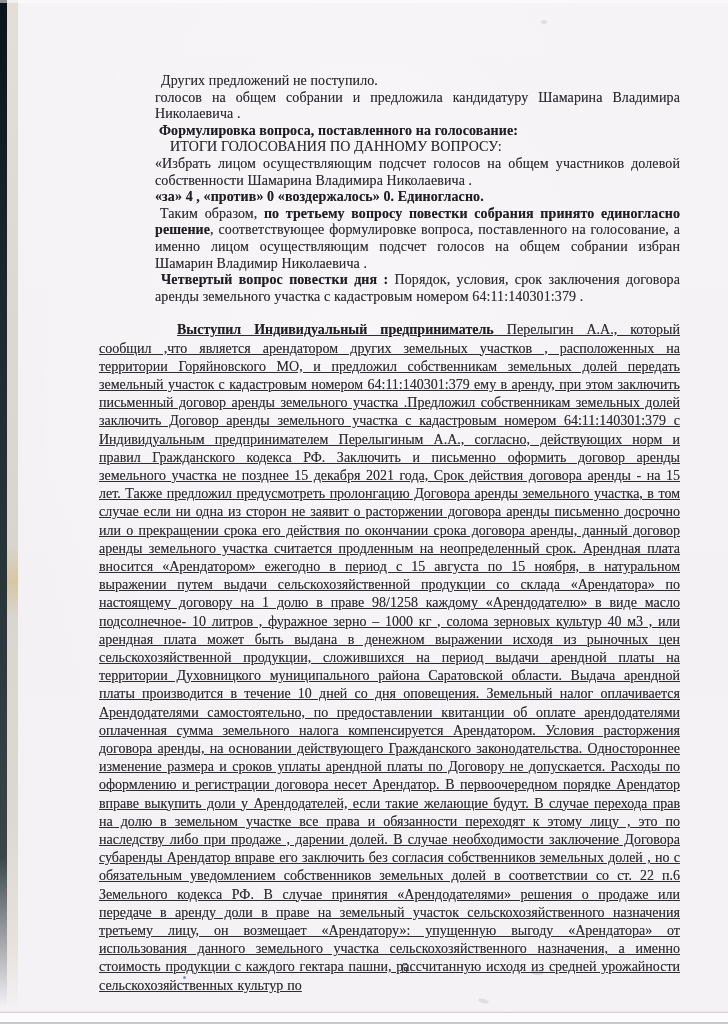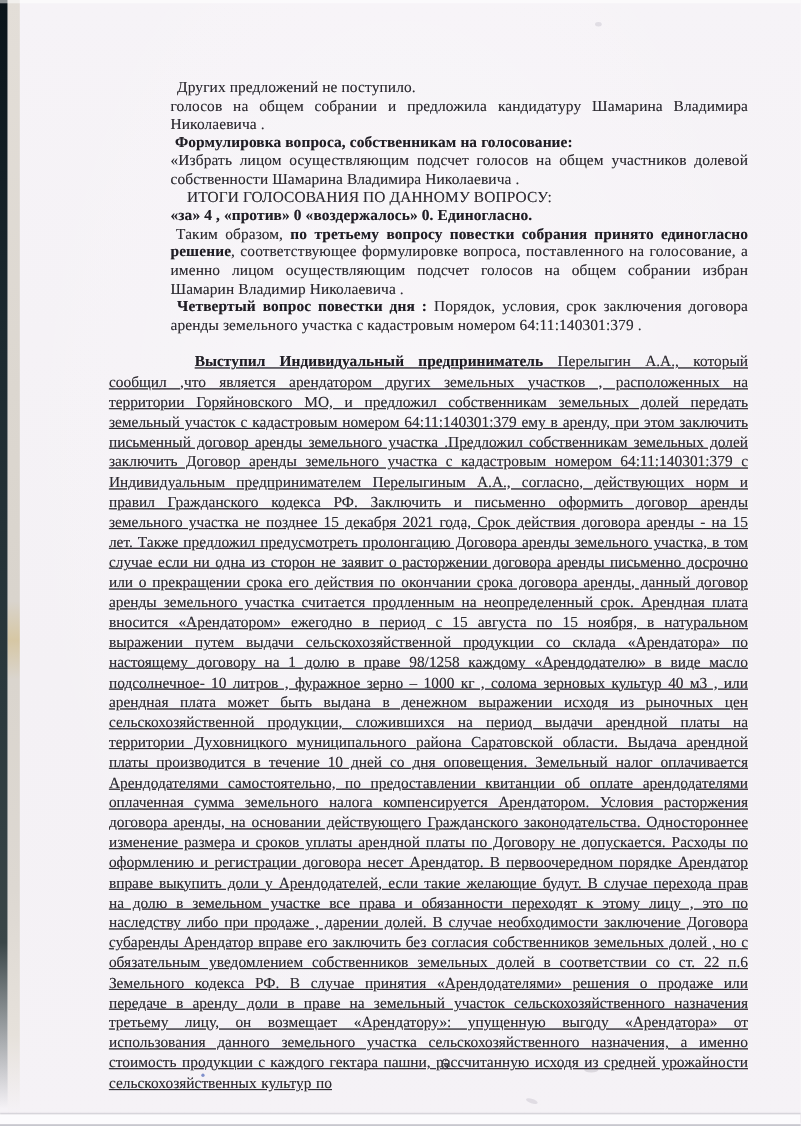--- a/index.html
+++ b/index.html
@@ -89,23 +89,23 @@
 <div class="speck speck-blue"></div>
 <div class="speck smudge-1"></div>
 <div class="speck smudge-2"></div>
 <div class="speck smudge-3"></div>
 <div class="speck smudge-4"></div>
 
 <div class="content">
     <div class="section resolution-block">
       <p class="para" style="text-indent: 6px;"><span>Других предложений  не поступило.</span></p>
       <p class="para" style="text-indent: 0px;"><span>голосов на общем    собрании и предложила кандидатуру   Шамарина   Владимира Николаевича .</span></p>
-      <p class="para" style="text-indent: 4px;"><b>Формулировка вопроса, собственникам на голосование:</b></p>
+      <p class="para" style="text-indent: 4px;"><b>Формулировка вопроса, поставленного на голосование:</b></p>
+      <p class="para" style="text-indent: 15px;"><span>ИТОГИ ГОЛОСОВАНИЯ ПО ДАННОМУ  ВОПРОСУ:</span></p>
       <p class="para" style="text-indent: 0px;"><span>«Избрать  лицом осуществляющим   подсчет голосов на общем   участников долевой собственности  Шамарина Владимира  Николаевича .</span></p>
-      <p class="para" style="text-indent: 15px;"><span>ИТОГИ ГОЛОСОВАНИЯ ПО ДАННОМУ  ВОПРОСУ:</span></p>
       <p class="para" style="text-indent: 0px;"><b>«за»   4 , «против»   0  «воздержалось»   0. Единогласно.</b></p>
       <p class="para" style="text-indent: 5px;"><span>Таким образом, </span><b>по третьему вопросу повестки собрания принято единогласно решение</b><span>, соответствующее формулировке  вопроса, поставленного на голосование, а именно  лицом  осуществляющим  подсчет  голосов  на  общем  собрании      избран Шамарин  Владимир  Николаевича .</span></p>
       <p class="para" style="text-indent: 6px;"><b>Четвертый  вопрос   повестки дня : </b><span>Порядок, условия, срок  заключения  договора аренды  земельного  участка  с    кадастровым  номером   64:11:140301:379 .</span></p>
     </div>
     <div class="section fourth-question-speech">
       <p class="para" style="text-indent: 78px;"><b>Выступил  Индивидуальный  предприниматель</b><span>   Перелыгин А.А.,  который сообщил ,что  является  арендатором   других земельных участков , расположенных на территории Горяйновского МО, и предложил   собственникам  земельных долей   передать земельный участок с кадастровым номером 64:11:140301:379   ему в аренду, при этом заключить письменный договор аренды земельного   участка .Предложил  собственникам земельных  долей   заключить Договор аренды земельного участка с кадастровым номером 64:11:140301:379      с Индивидуальным предпринимателем   Перелыгиным А.А.,  согласно, действующих  норм и правил   Гражданского кодекса  РФ. Заключить  и письменно оформить договор аренды  земельного участка   не позднее   15   декабря   2021 года, Срок  действия договора аренды  -  на  15 лет.  Также предложил   предусмотреть  пролонгацию  Договора аренды земельного  участка,   в том случае если ни одна из сторон не заявит о расторжении договора  аренды  письменно   досрочно   или  о  прекращении  срока  его  действия  по окончании срока договора аренды, данный договор аренды  земельного  участка считается продленным   на   неопределенный    срок. Арендная плата    вносится  «Арендатором» ежегодно  в  период  с 15 августа  по 15 ноября, в натуральном выражении путем выдачи сельскохозяйственной  продукции  со  склада  «Арендатора»  по  настоящему  договору   на 1 долю в праве  98/1258   каждому «Арендодателю» в виде    масло  подсолнечное- 10 литров , фуражное  зерно – 1000 кг   , солома  зерновых культур 40 м3 , или   арендная плата может быть   выдана  в  денежном  выражении  исходя  из  рыночных  цен  сельскохозяйственной продукции, сложившихся   на период   выдачи арендной платы на территории Духовницкого муниципального района Саратовской области.     Выдача  арендной  платы  производится  в течение  10  дней  со  дня  оповещения.  Земельный  налог  оплачивается  Арендодателями самостоятельно,  по предоставлении   квитанции  об  оплате  арендодателями   оплаченная сумма  земельного   налога  компенсируется  Арендатором.  Условия  расторжения  договора аренды,   на основании   действующего   Гражданского   законодательства.   Одностороннее изменение размера и сроков уплаты арендной платы по Договору   не допускается.  Расходы по  оформлению  и  регистрации  договора  несет  Арендатор.  В  первоочередном     порядке Арендатор  вправе  выкупить  доли  у  Арендодателей,  если  такие  желающие  будут.  В случае перехода прав на долю в земельном участке все права и обязанности переходят к этому лицу , это по наследству   либо при продаже ,  дарении долей.  В случае необходимости заключение Договора   субаренды   Арендатор   вправе  его  заключить     без  согласия  собственников земельных долей , но с обязательным уведомлением   собственников земельных долей в соответствии со ст. 22 п.6 Земельного кодекса РФ.     В случае  принятия  «Арендодателями» решения  о  продаже  или  передаче  в  аренду  доли  в  праве  на  земельный  участок сельскохозяйственного   назначения   третьему   лицу,   он   возмещает   «Арендатору»: упущенную   выгоду   «Арендатора»   от   использования   данного   земельного   участка сельскохозяйственного  назначения,  а  именно  стоимость  продукции  с  каждого  гектара пашни, рассчитанную исходя из средней   урожайности сельскохозяйственных культур   по</span></p>
     </div>
   </div>
 
 <div class="page-number">6</div>

